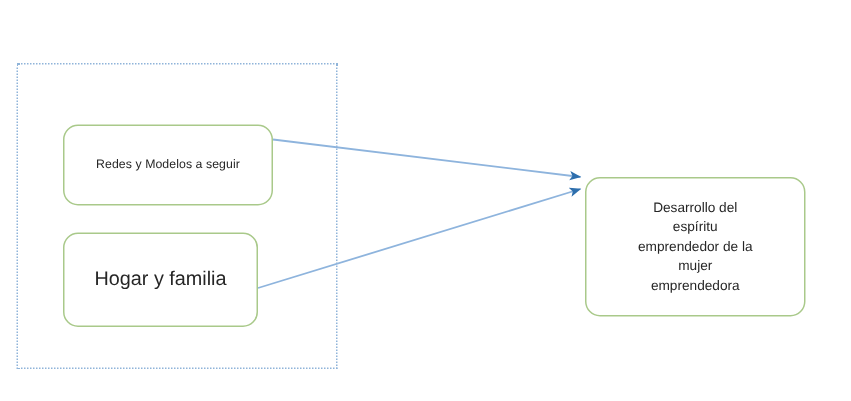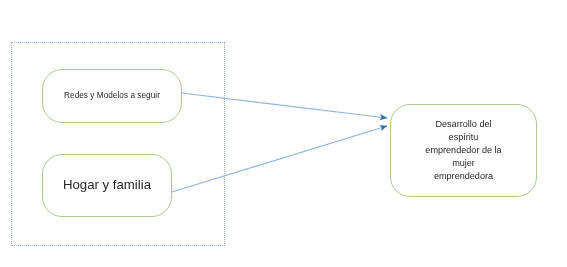--- a/index.html
+++ b/index.html
@@ -17,27 +17,28 @@
   }
   .group-frame {
     position: absolute;
     box-sizing: border-box;
     border: 1px dotted #8fb4d9;
   }
   .node {
     position: absolute;
     box-sizing: border-box;
     border: 1.3px solid #a9c98a;
-    border-radius: 20px;
+    border-radius: 10px;
     background: #ffffff;
     display: flex;
     align-items: center;
     justify-content: center;
     text-align: center;
     color: #262626;
+    margin-top: 14px;
   }
   .node-label {
     display: block;
     width: 100%;
     padding: 0 7px;
     box-sizing: border-box;
     white-space: pre-line;
   }
   #node-redes {
     left: 42px;
@@ -93,21 +94,21 @@
       </marker>
     </defs>
     <line id="edge-redes" stroke="#8eb4dd" stroke-width="1.2" marker-end="url(#arrow-head)" x1="182" y1="93" x2="387" y2="118"></line>
     <line id="edge-hogar" stroke="#8eb4dd" stroke-width="1.2" marker-end="url(#arrow-head)" x1="172" y1="192" x2="387" y2="126"></line>
   </svg>
 
   <div class="node" id="node-redes" style="left: 42px; top: 69px; width: 140px; height: 54px; border-color: rgb(169, 201, 138); background: rgb(255, 255, 255); color: rgb(38, 38, 38);">
     <span class="node-label">Redes y Modelos a seguir</span>
   </div>
 
-  <div class="node" id="node-hogar" style="left: 42px; top: 154px; width: 130px; height: 63px; border-color: rgb(169, 201, 138); background: rgb(255, 255, 255); color: rgb(38, 38, 38);">
+  <div class="node" id="node-hogar" style="left: 42px; top: 141px; width: 130px; height: 63px; border-color: rgb(169, 201, 138); background: rgb(255, 255, 255); color: rgb(38, 38, 38);">
     <span class="node-label">Hogar y familia</span>
   </div>
 
   <div class="node" id="node-desarrollo" style="left: 390px; top: 104px; width: 147px; height: 93px; border-color: rgb(169, 201, 138); background: rgb(255, 255, 255); color: rgb(38, 38, 38);">
     <span class="node-label">Desarrollo del
 espíritu
 emprendedor de la
 mujer
 emprendedora</span>
   </div>

